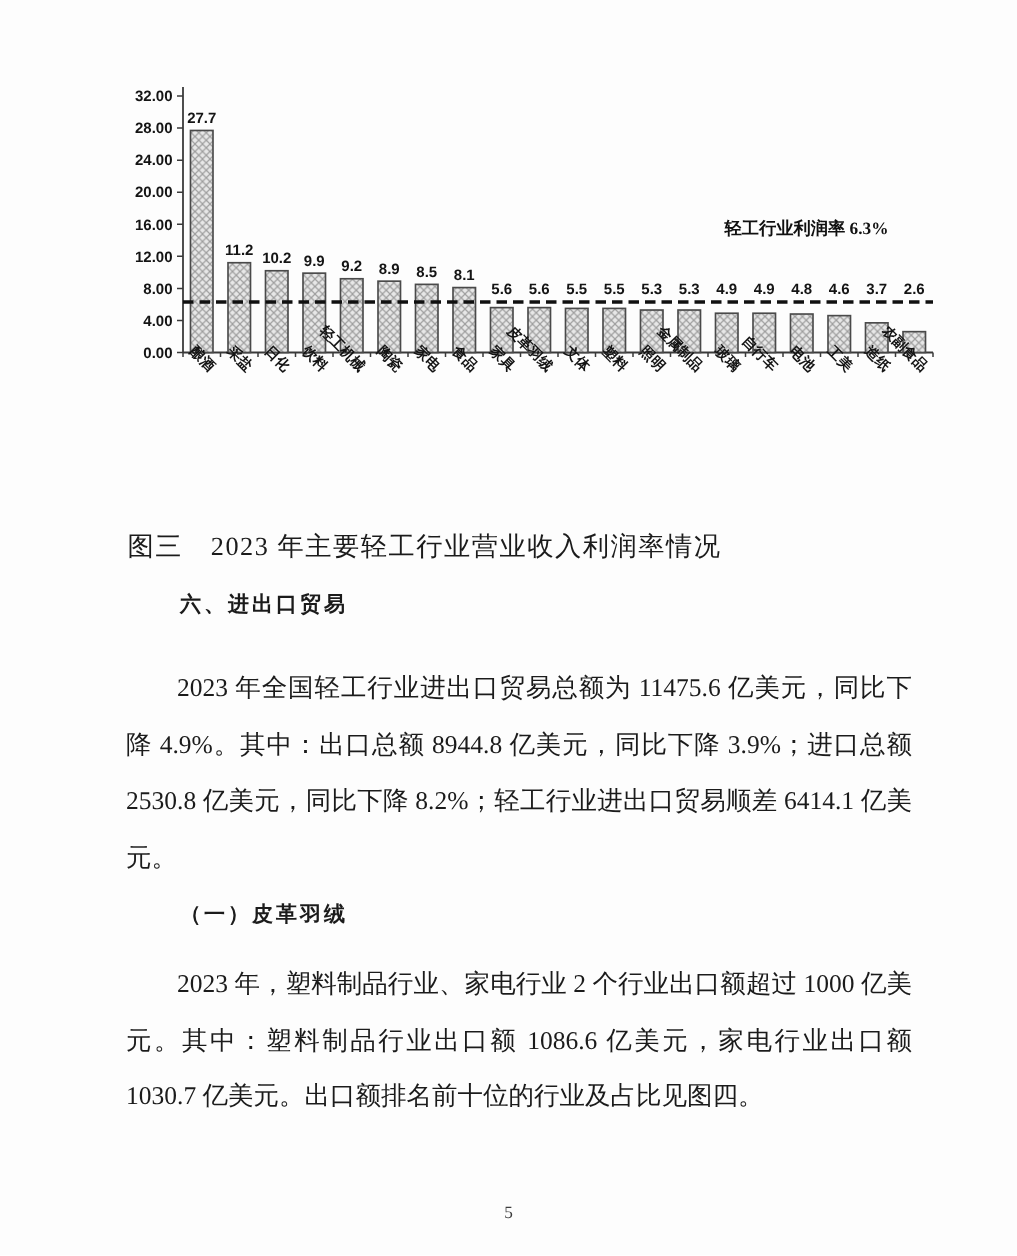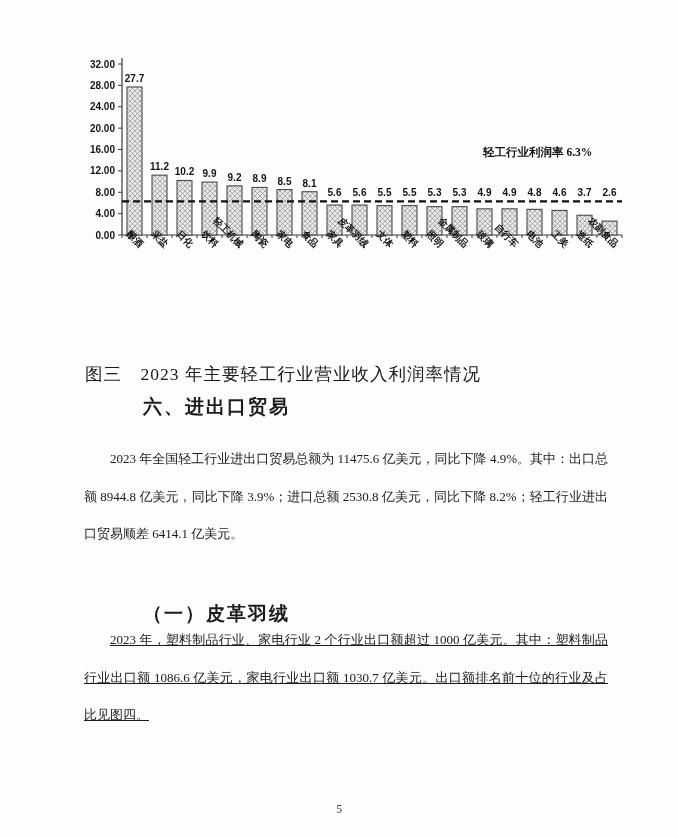--- a/index.html
+++ b/index.html
@@ -11,41 +11,40 @@
     color:#1b1b1b;
     font-family:"Liberation Serif","DejaVu Serif",serif;
     overflow:hidden;
   }
   .chart-wrap {
     position:absolute; left:55px; top:46px;
     width:585px; height:268px;
   }
   .chart-wrap svg { display:block; width:585px; height:268px; }
   .figure-caption {
-    position:absolute; left:0; top:362px; width:566px;
+    position:absolute; left:0; top:352px; width:566px;
     text-align:center;
     font-size:17.5px;
     letter-spacing:1px;
   }
   .section-heading {
     position:absolute; left:120px;
-    font-size:19px; font-weight:bold;
+    font-size:14px; font-weight:bold;
     letter-spacing:2px;
-    margin-left:23px;
   }
   .heading-1 { top:394px; }
   .heading-2 { top:601px; }
   .body-para {
     position:absolute; left:84px; width:524px;
-    font-size:13px; line-height:37.5px;
+    font-size:17px; line-height:37.5px;
     text-align:justify;
     text-indent:2em;
   }
   .para-1 { top:440px; }
-  .para-2 { top:621px;text-decoration:underline; }
+  .para-2 { top:637px; }
   .page-number {
     position:absolute; left:0; top:803px; width:678px;
     text-align:center;
     font-size:11.5px; color:#3c3c3c;
   }
 </style>
 </head>
 <body>
 
 <div class="page">

